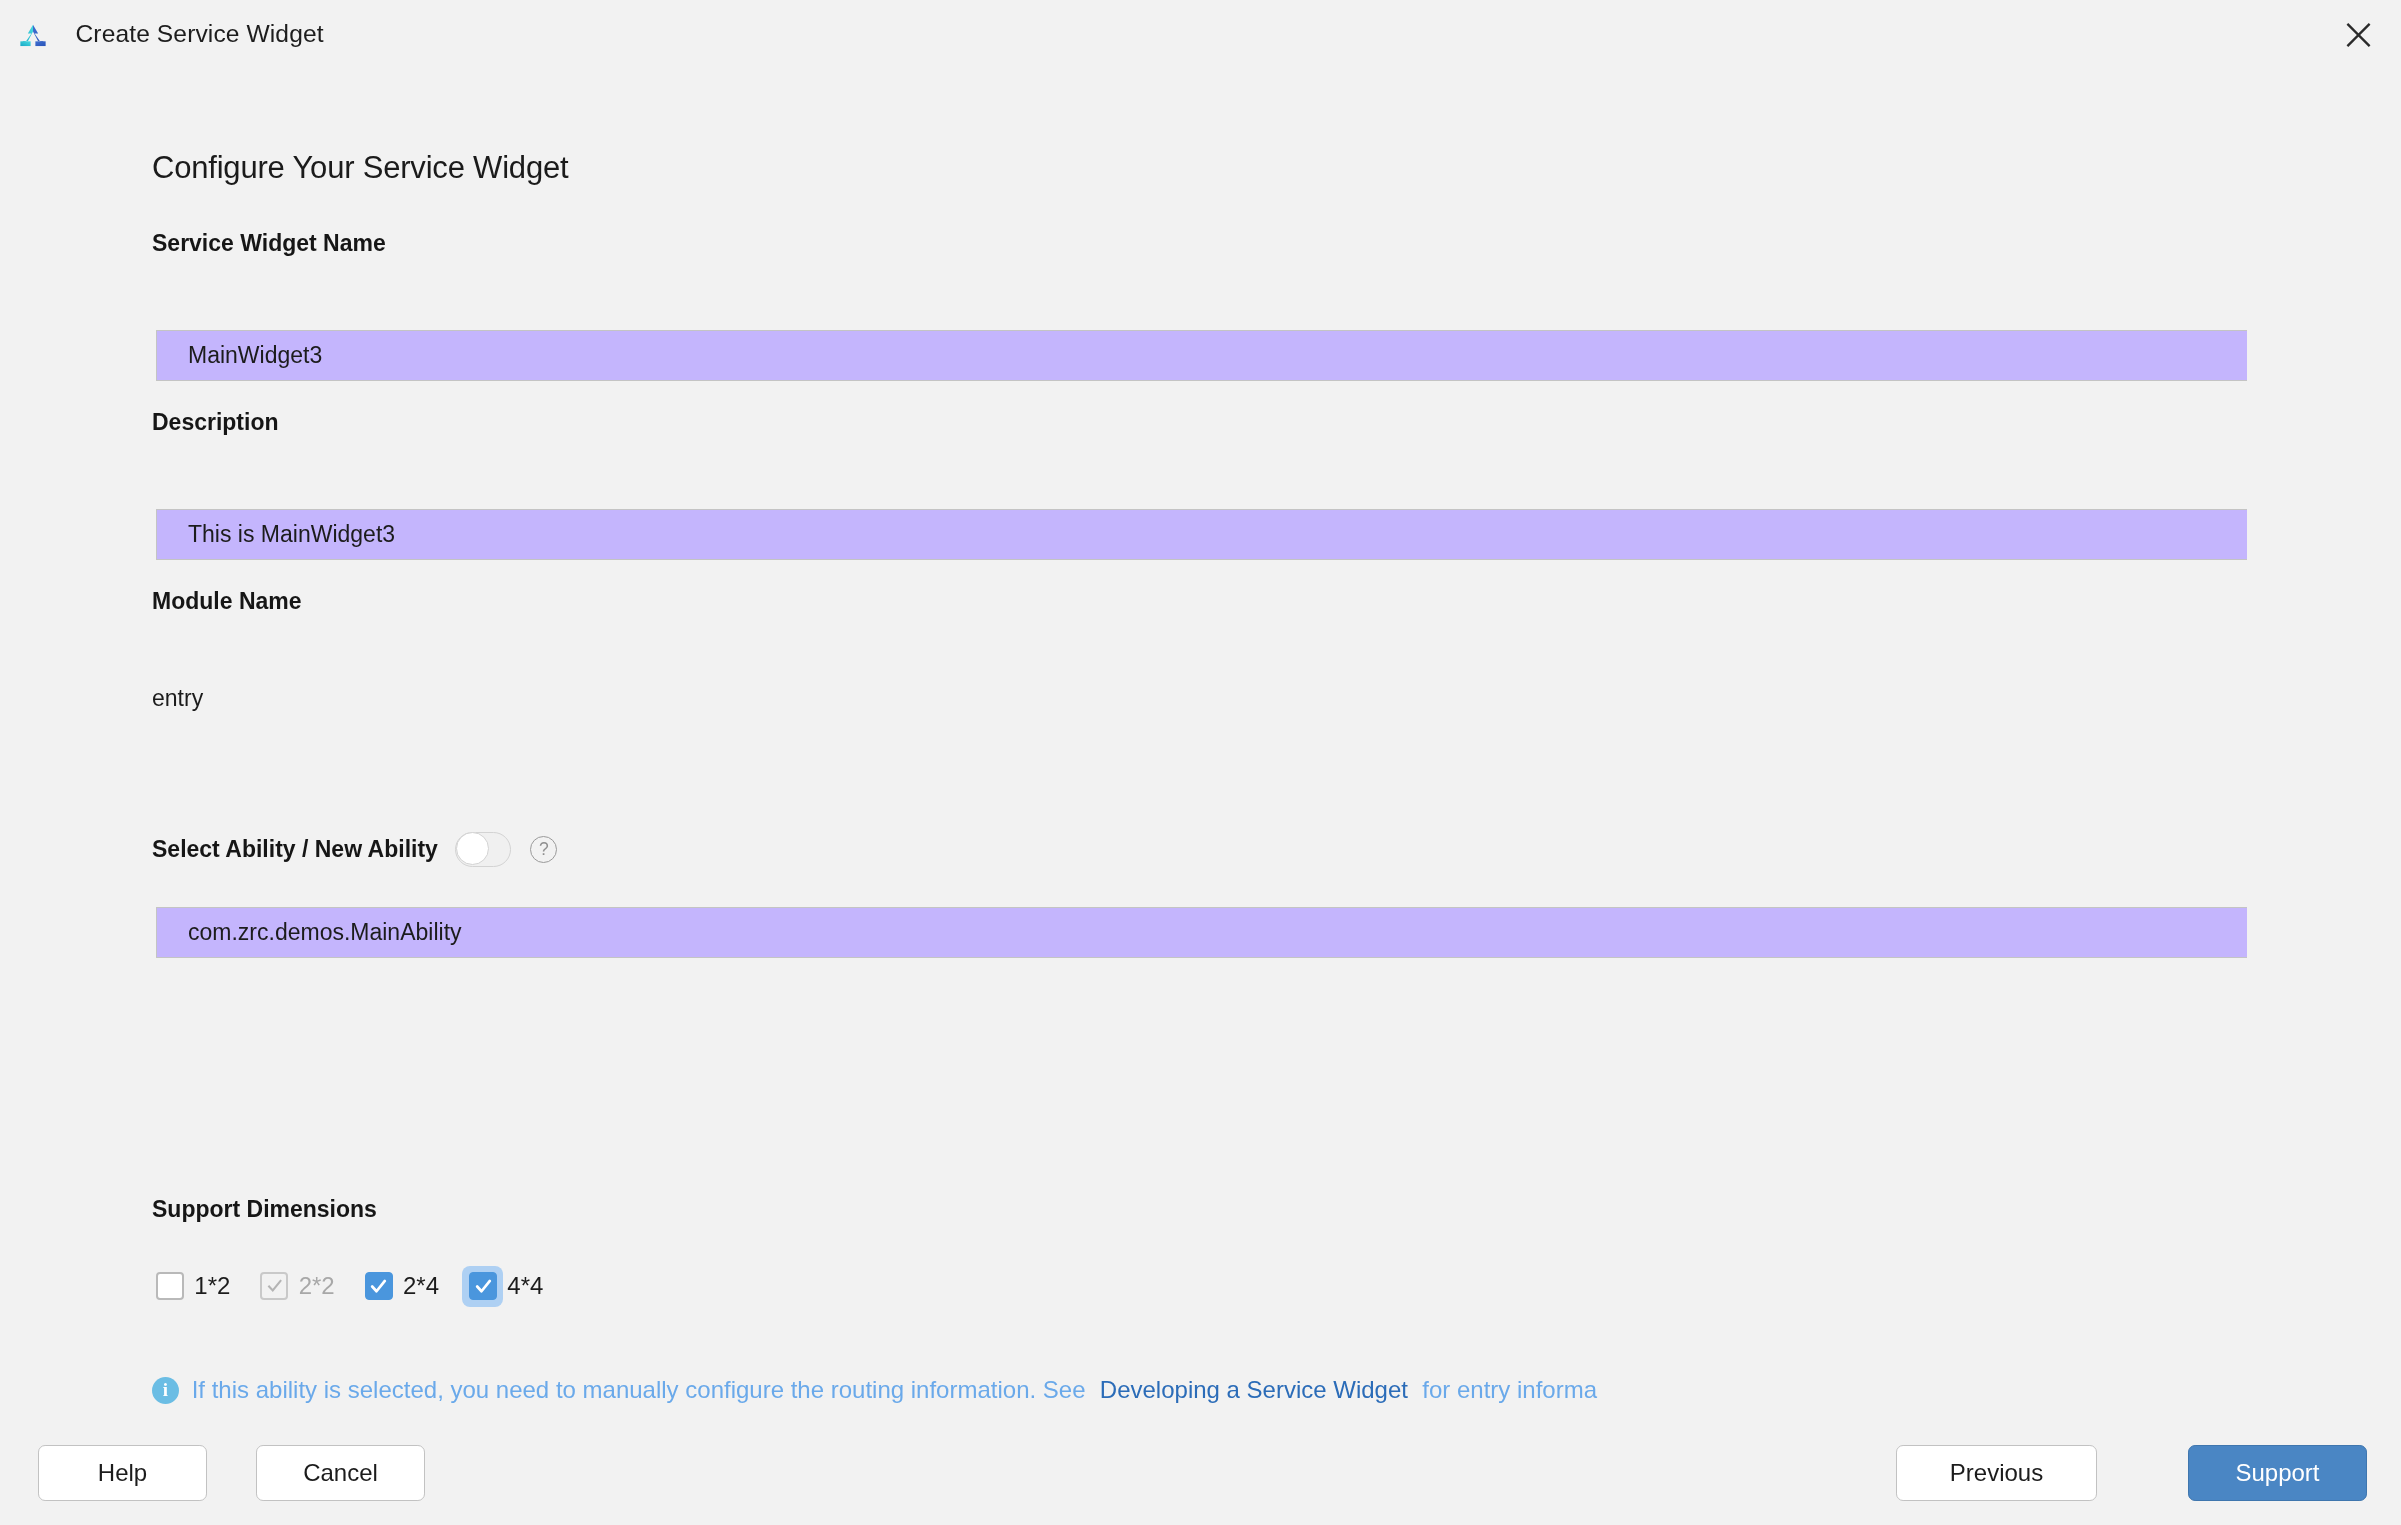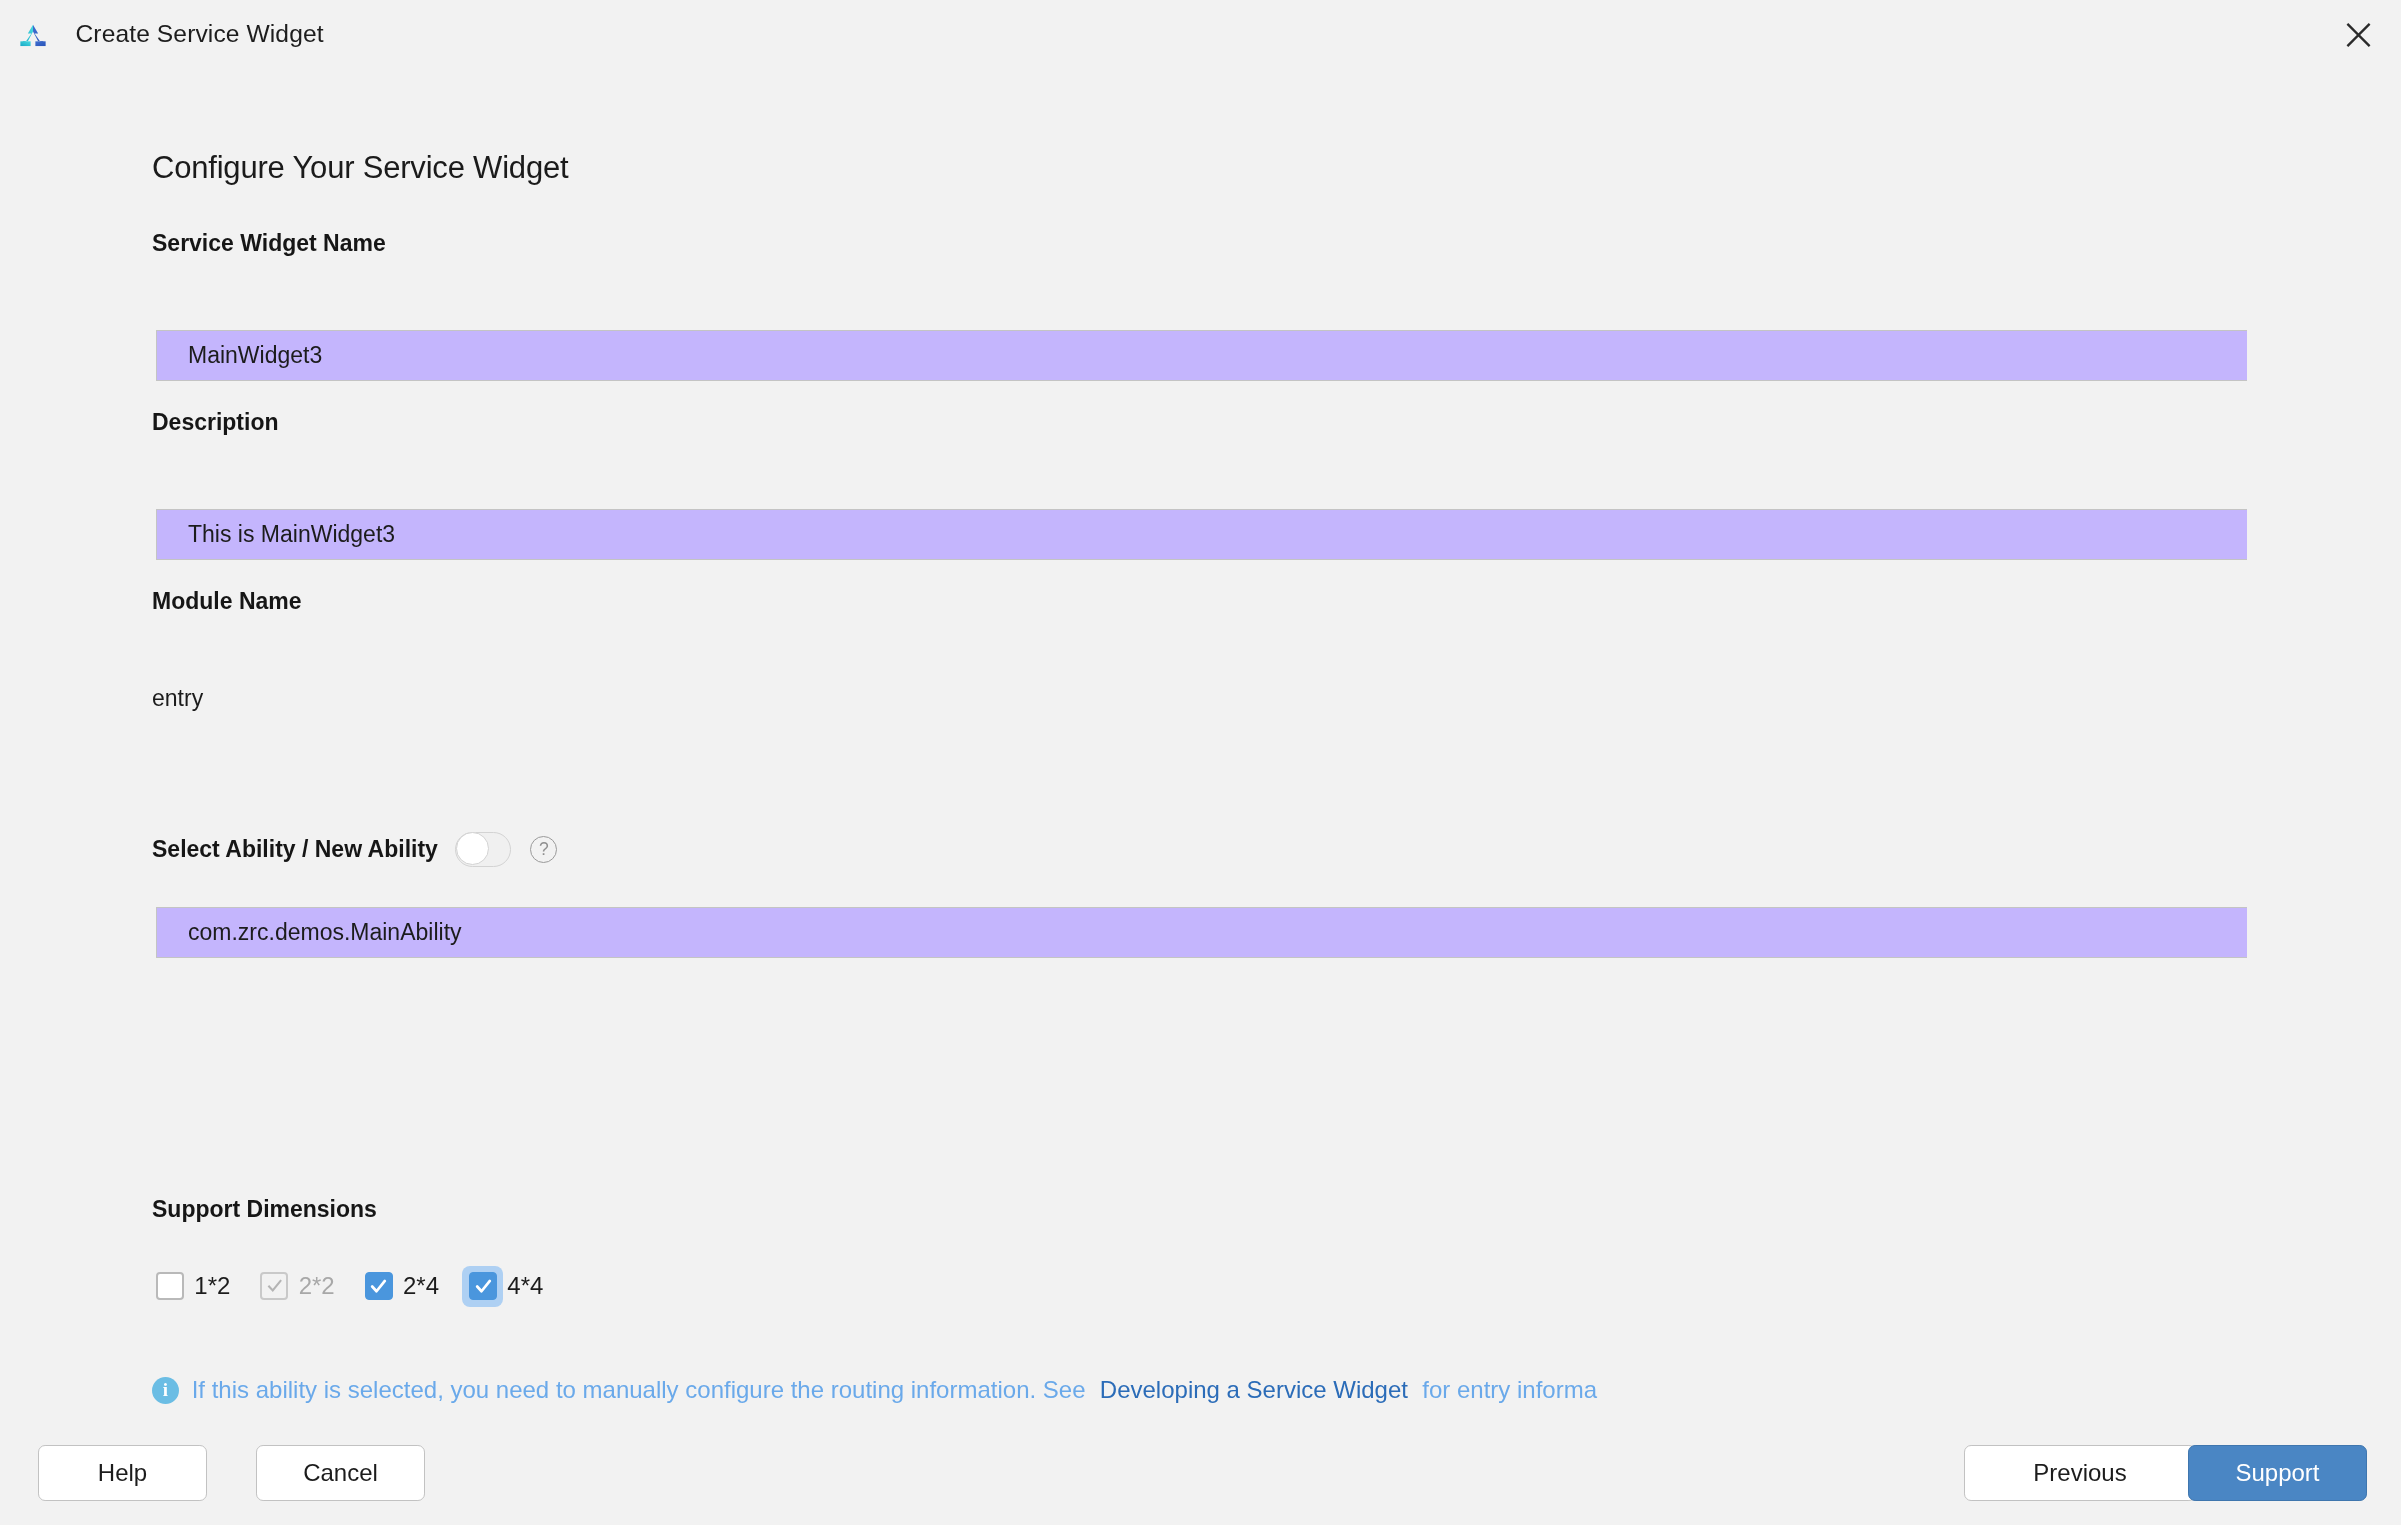--- a/index.html
+++ b/index.html
@@ -358,21 +358,21 @@
     border: 1.6px solid #c2c2c2;
     color: #1c1c1c;
   }
   .btn.primary {
     background: #4a86c4;
     border: 1.6px solid #3f76ae;
     color: #ffffff;
   }
   #btn-help   { left: 38px;   width: 169px; }
   #btn-cancel { left: 256px;  width: 169px; }
-  #btn-prev   { left: 1964px; width: 232px; }
+  #btn-prev   { left: 1896px; width: 201px; }
   #btn-finish { left: 2188px; width: 179px; }
 </style>
 </head>
 <body>
 
 <div class="titlebar">
   <div class="titlebar-left">
     <span class="app-logo">
       <svg class="app-logo" viewBox="0 0 38 38" xmlns="http://www.w3.org/2000/svg">
         <defs>

